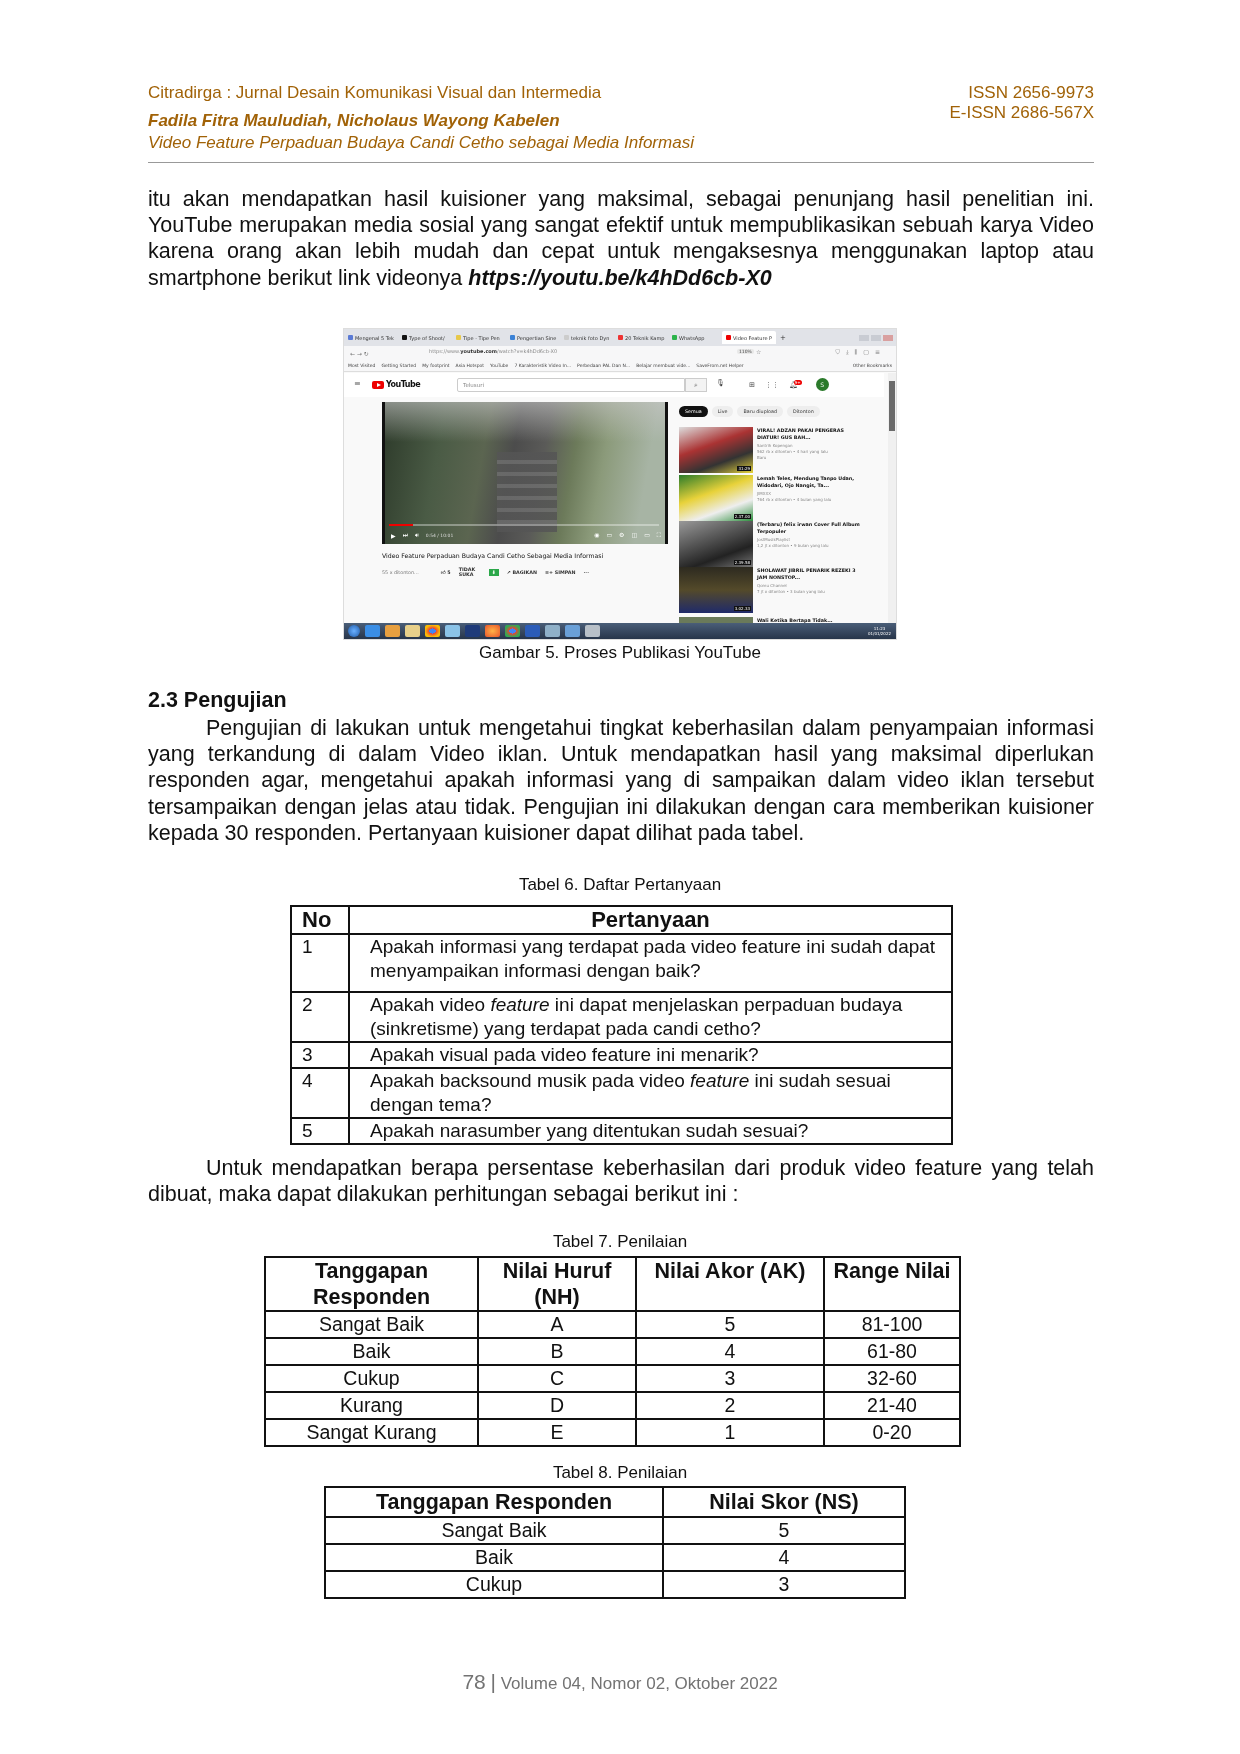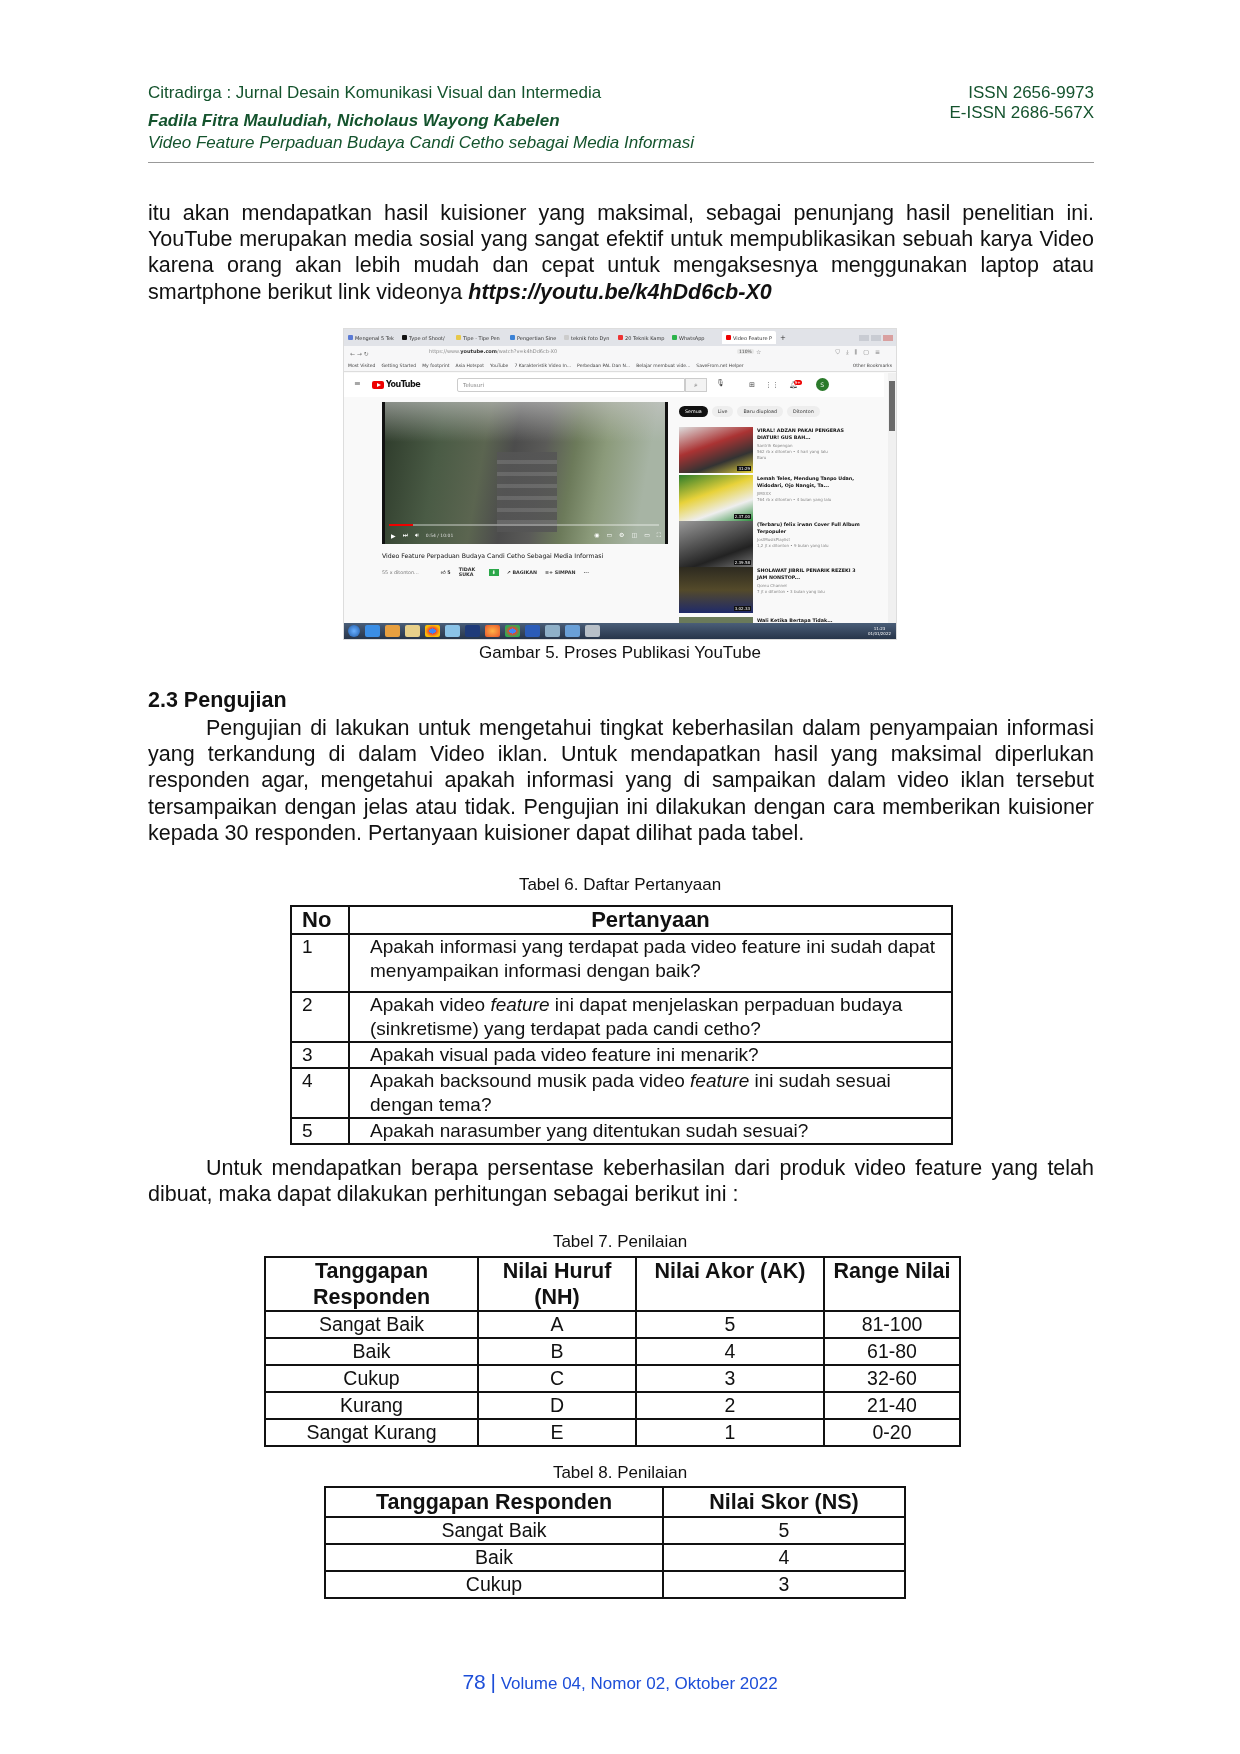--- a/index.html
+++ b/index.html
@@ -1,20 +1,20 @@
 <!DOCTYPE html>
 <html><head>
 <meta charset="utf-8">
 <style>
   html, body { margin: 0; padding: 0; background: #ffffff; }
   body { width: 1240px; height: 1754px; position: relative; overflow: hidden;
          font-family: "Liberation Sans", sans-serif; color: #111; }
   .abs { position: absolute; }
   
-  .hdr { font-size: 17px; line-height: 20px; color: #14532d; }
+  .hdr { font-size: 17px; line-height: 20px; color: #a16207; }
   .hdr-bold { font-weight: bold; font-style: italic; }
   .hdr-it { font-style: italic; }
   .rule { position: absolute; left: 148px; width: 946px; top: 162px; height: 0; border-top: 1.5px solid #999; }
   
   .para { position: absolute; left: 148px; width: 946px; font-size: 21.5px; line-height: 26.2px; text-align: justify; }
   .para p { margin: 0; }
   .indent { text-indent: 58px; }
   .link { font-weight: bold; font-style: italic; }
   .caption { position: absolute; left: 0; width: 1240px; text-align: center; font-size: 17px; }
   .h2 { position: absolute; left: 148px; top: 688px; font-size: 21.5px; font-weight: bold; }
@@ -24,21 +24,21 @@
   .t6 { left: 290px; top: 905px; width: 663px; font-size: 19px; line-height: 24px; }
   .t6 th { font-size: 22px; line-height: 26px; }
   .t6 td.no { width: 38px; padding-left: 10px; }
   .t6 td.q { padding-left: 20px; }
   .t7 { left: 264px; top: 1256px; width: 697px; font-size: 19.5px; line-height: 25px; text-align: center; }
   .t7 th { font-size: 21.5px; line-height: 26px; vertical-align: top; }
   .t7 td { padding: 0 4px; }
   .t8 { left: 324px; top: 1486px; width: 582px; font-size: 19.5px; line-height: 25px; text-align: center; }
   .t8 th { font-size: 21.5px; line-height: 28px; }
   .t8 td { padding: 0 4px; }
-  .footer { position: absolute; left: 0; width: 1240px; top: 1670px; text-align: center; font-size: 17px; color: #1d4ed8; }
+  .footer { position: absolute; left: 0; width: 1240px; top: 1670px; text-align: center; font-size: 17px; color: #737373; }
   .footer .pg { font-size: 21px; }
   
   .shot { position: absolute; left: 343px; top: 328px; width: 554px; height: 312px; background: #f9f9f9; overflow: hidden; border: 1px solid #ddd; box-sizing: border-box; font-family: "DejaVu Sans", sans-serif; }
   .tabbar { position: absolute; left: 0; top: 0; width: 100%; height: 17px; background: #e1e3e8; display: flex; align-items: center; font-size: 5px; color: #333; }
   .tab { height: 13px; padding: 0 4px; display: flex; align-items: center; white-space: nowrap; overflow: hidden; width: 46px; }
   .tab.active { background: #fff; border-radius: 2px 2px 0 0; }
   .tab .fav { width: 5px; height: 5px; margin-right: 2px; border-radius: 1px; flex: none; }
   .winctl { margin-left: auto; display: flex; gap: 2px; padding-right: 3px; }
   .winctl span { width: 10px; height: 6px; background: #c9ccd3; display: block; }
   .winctl span.close { background: #d9a0a0; }
@@ -86,21 +86,21 @@
 </head>
 <body>
 
 <div class="abs hdr" style="left:148px; top:83px;">Citradirga : Jurnal Desain Komunikasi Visual dan Intermedia</div>
 <div class="abs hdr hdr-bold" style="left:148px; top:111px;">Fadila Fitra Mauludiah, Nicholaus Wayong Kabelen</div>
 <div class="abs hdr hdr-it" style="left:148px; top:133px;">Video Feature Perpaduan Budaya Candi Cetho sebagai Media Informasi</div>
 <div class="abs hdr" style="right:146px; top:83px; text-align:right;">ISSN 2656-9973</div>
 <div class="abs hdr" style="right:146px; top:103px; text-align:right;">E-ISSN 2686-567X</div>
 <div class="rule"></div>
 
-<div class="para" style="top:200px;">
+<div class="para" style="top:186px;">
   <p><span>itu akan mendapatkan hasil kuisioner yang maksimal, sebagai penunjang hasil penelitian ini. YouTube merupakan media sosial yang sangat efektif untuk mempublikasikan sebuah karya Video karena orang akan lebih mudah dan cepat untuk mengaksesnya menggunakan laptop atau smartphone berikut link videonya </span><span class="link">https://youtu.be/k4hDd6cb-X0</span></p>
 </div>
 
 <div class="shot">
   <div class="tabbar">
     <div class="tab">
         <span class="fav" style="background:#5b7bd5"></span>
         <span>Mengenal 5 Tek</span>
       </div>
     <div class="tab">

